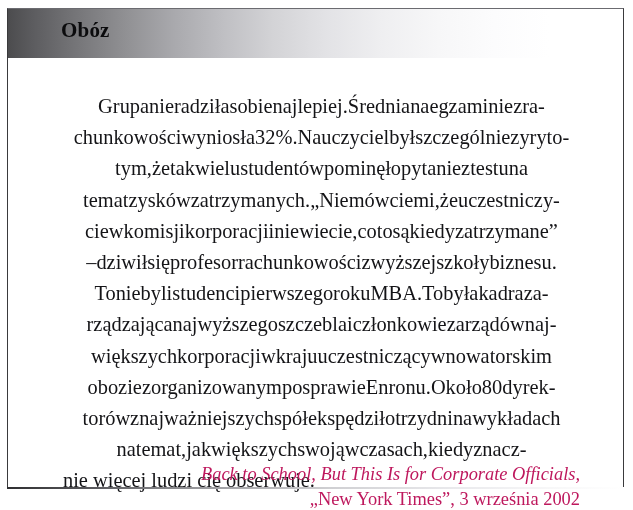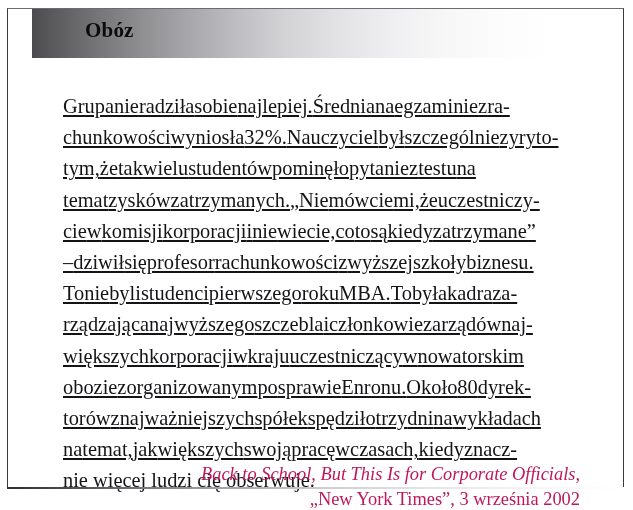--- a/index.html
+++ b/index.html
@@ -28,21 +28,20 @@
     left: 7px;
     top: 8px;
     width: 617px;
     height: 480px;
     background: #ffffff;
     border-left: 1.6px solid #3a3a3c;
     border-top: 1.2px solid #6b6b70;
     border-right: 1.6px solid #3a3a3c;
     border-bottom: none;
     box-sizing: border-box;
-    padding-left: 24px;
   }
 
   
   #box-bottom-edge {
     position: absolute;
     left: 7px;
     top: 487px;
     width: 618px;
     height: 2px;
     background: linear-gradient(to right,
@@ -104,22 +103,21 @@
     display: block;
     white-space: nowrap;
     font-size: 20.4px;
     line-height: 31.2px;
     color: #141417;
     font-family: "Liberation Serif", "DejaVu Serif", serif;
   }
   
   .line.j {
     display: flex;
-    justify-content: flex-start;
-    text-decoration: underline;
+    justify-content: center;
   }
   .line.j > span { white-space: pre; }
 
   
   #attribution {
     position: absolute;
     left: 55px;
     top: 404px;
     width: 517px;
     text-align: right;
@@ -267,21 +265,20 @@
             <span>dni</span>
             <span>na</span>
             <span>wykładach</span>
           </span>
         <span class="line j">
             <span>na</span>
             <span>temat,</span>
             <span>jak</span>
             <span>większych</span>
             <span>swoją</span>
-            <span>pracę</span>
             <span>w</span>
             <span>czasach,</span>
             <span>kiedy</span>
             <span>znacz-</span>
           </span>
         <span class="line">nie więcej ludzi cię obserwuje.</span>
       </div>
 
       <div id="attribution">
         <span class="attr-line attr-title">Back to School, But This Is for Corporate Officials,</span>

